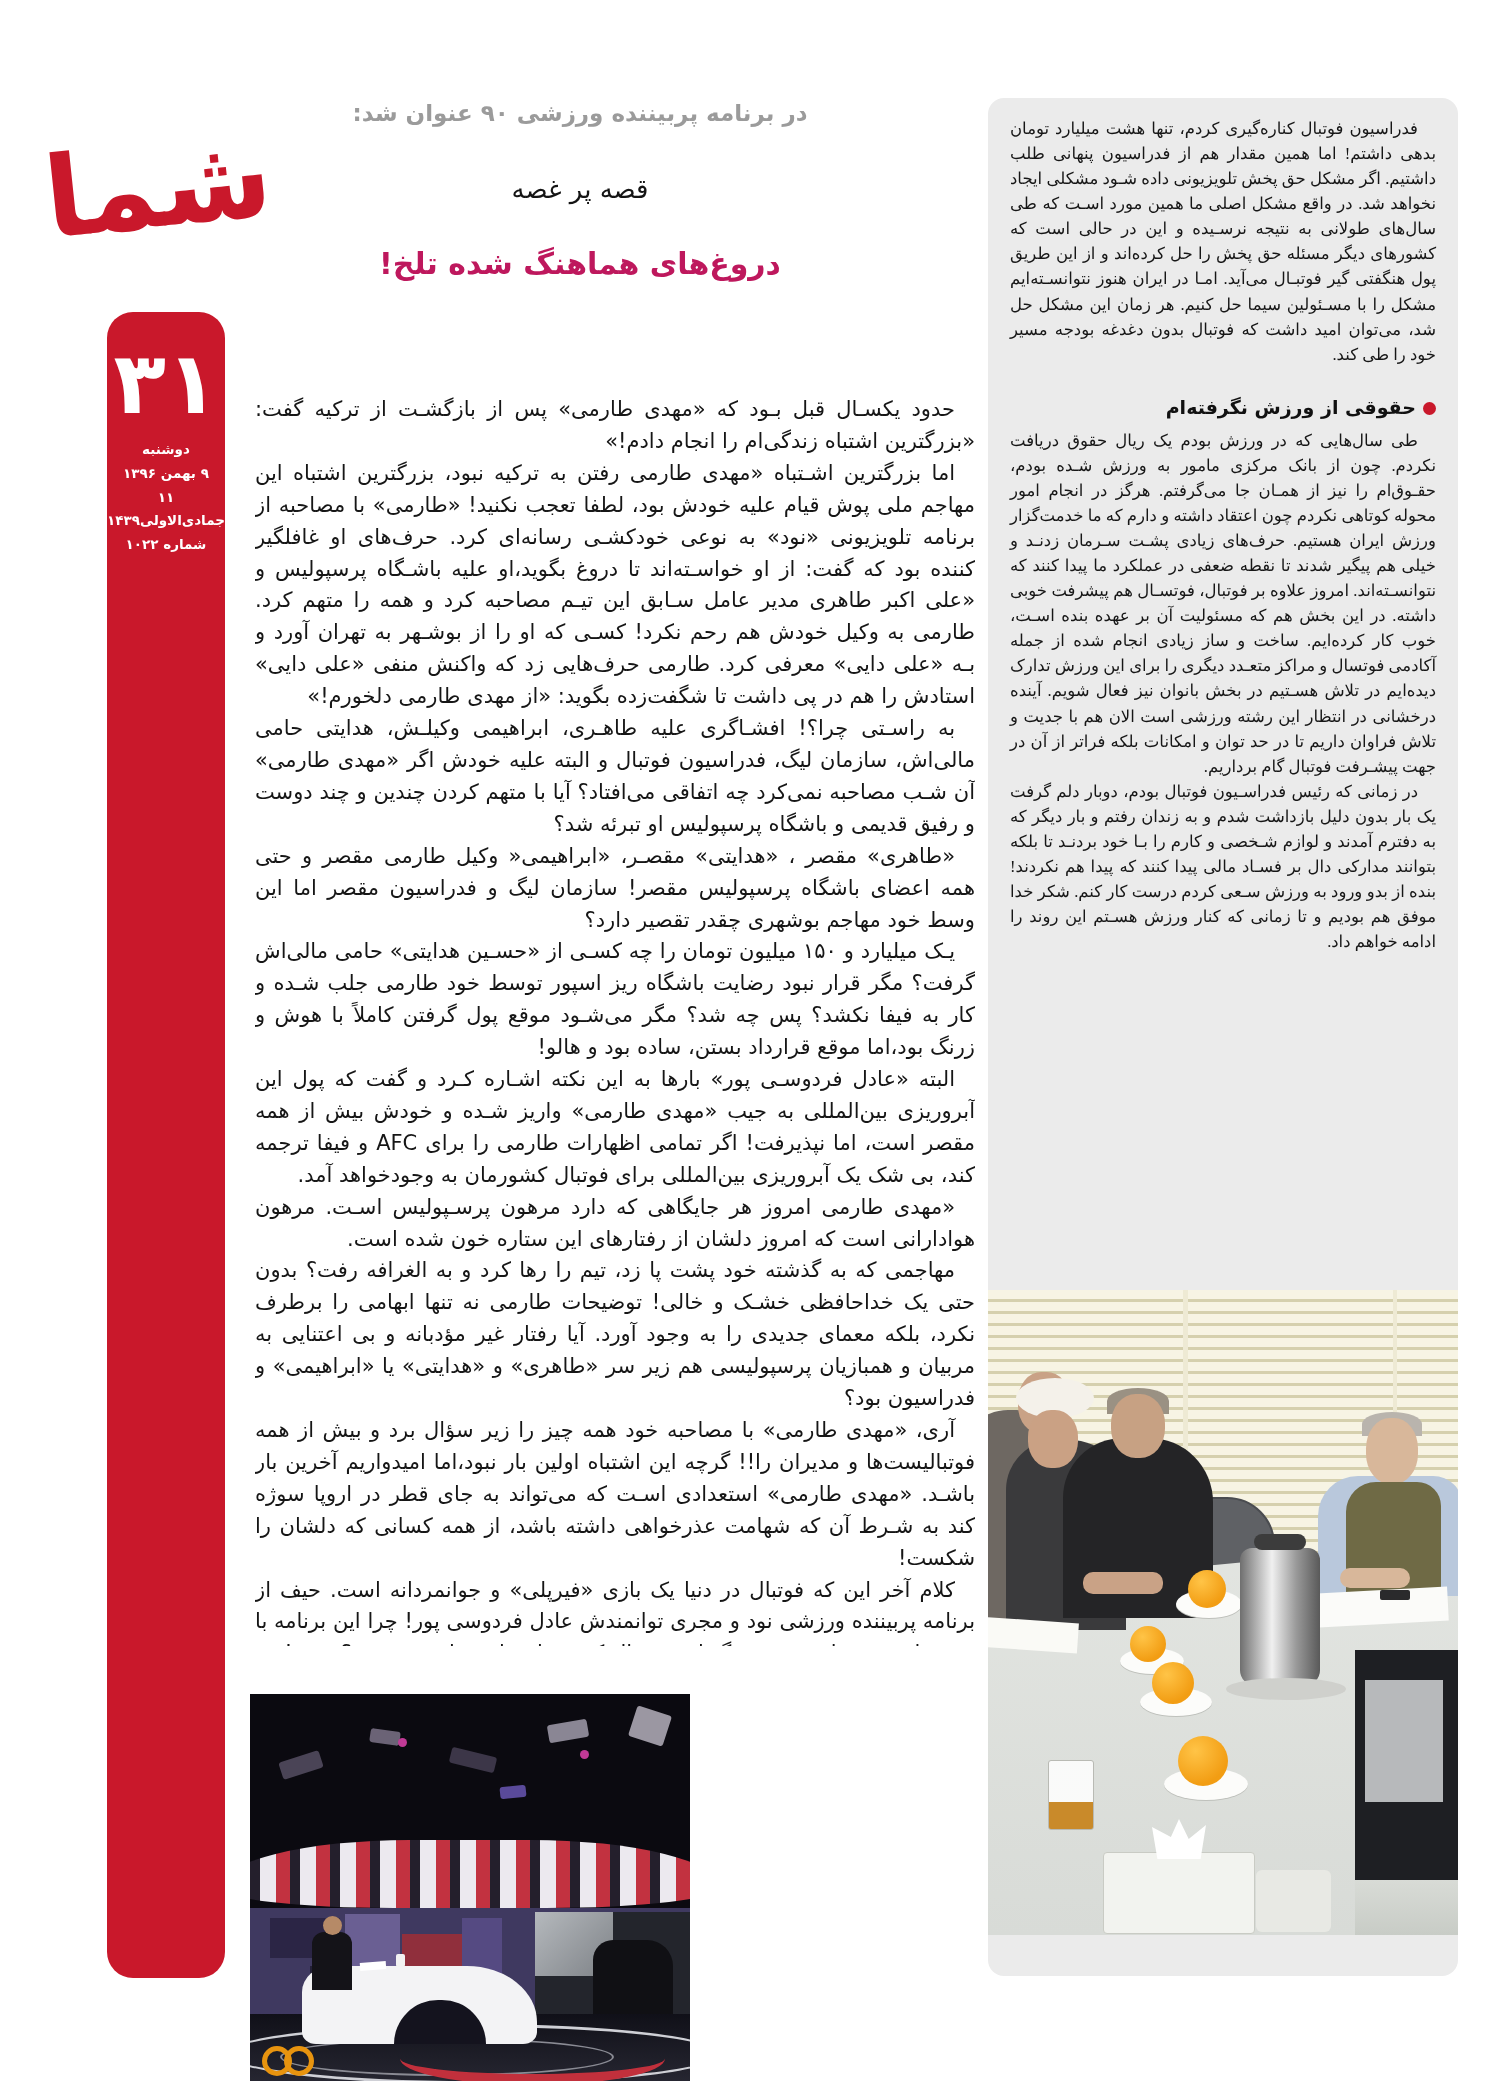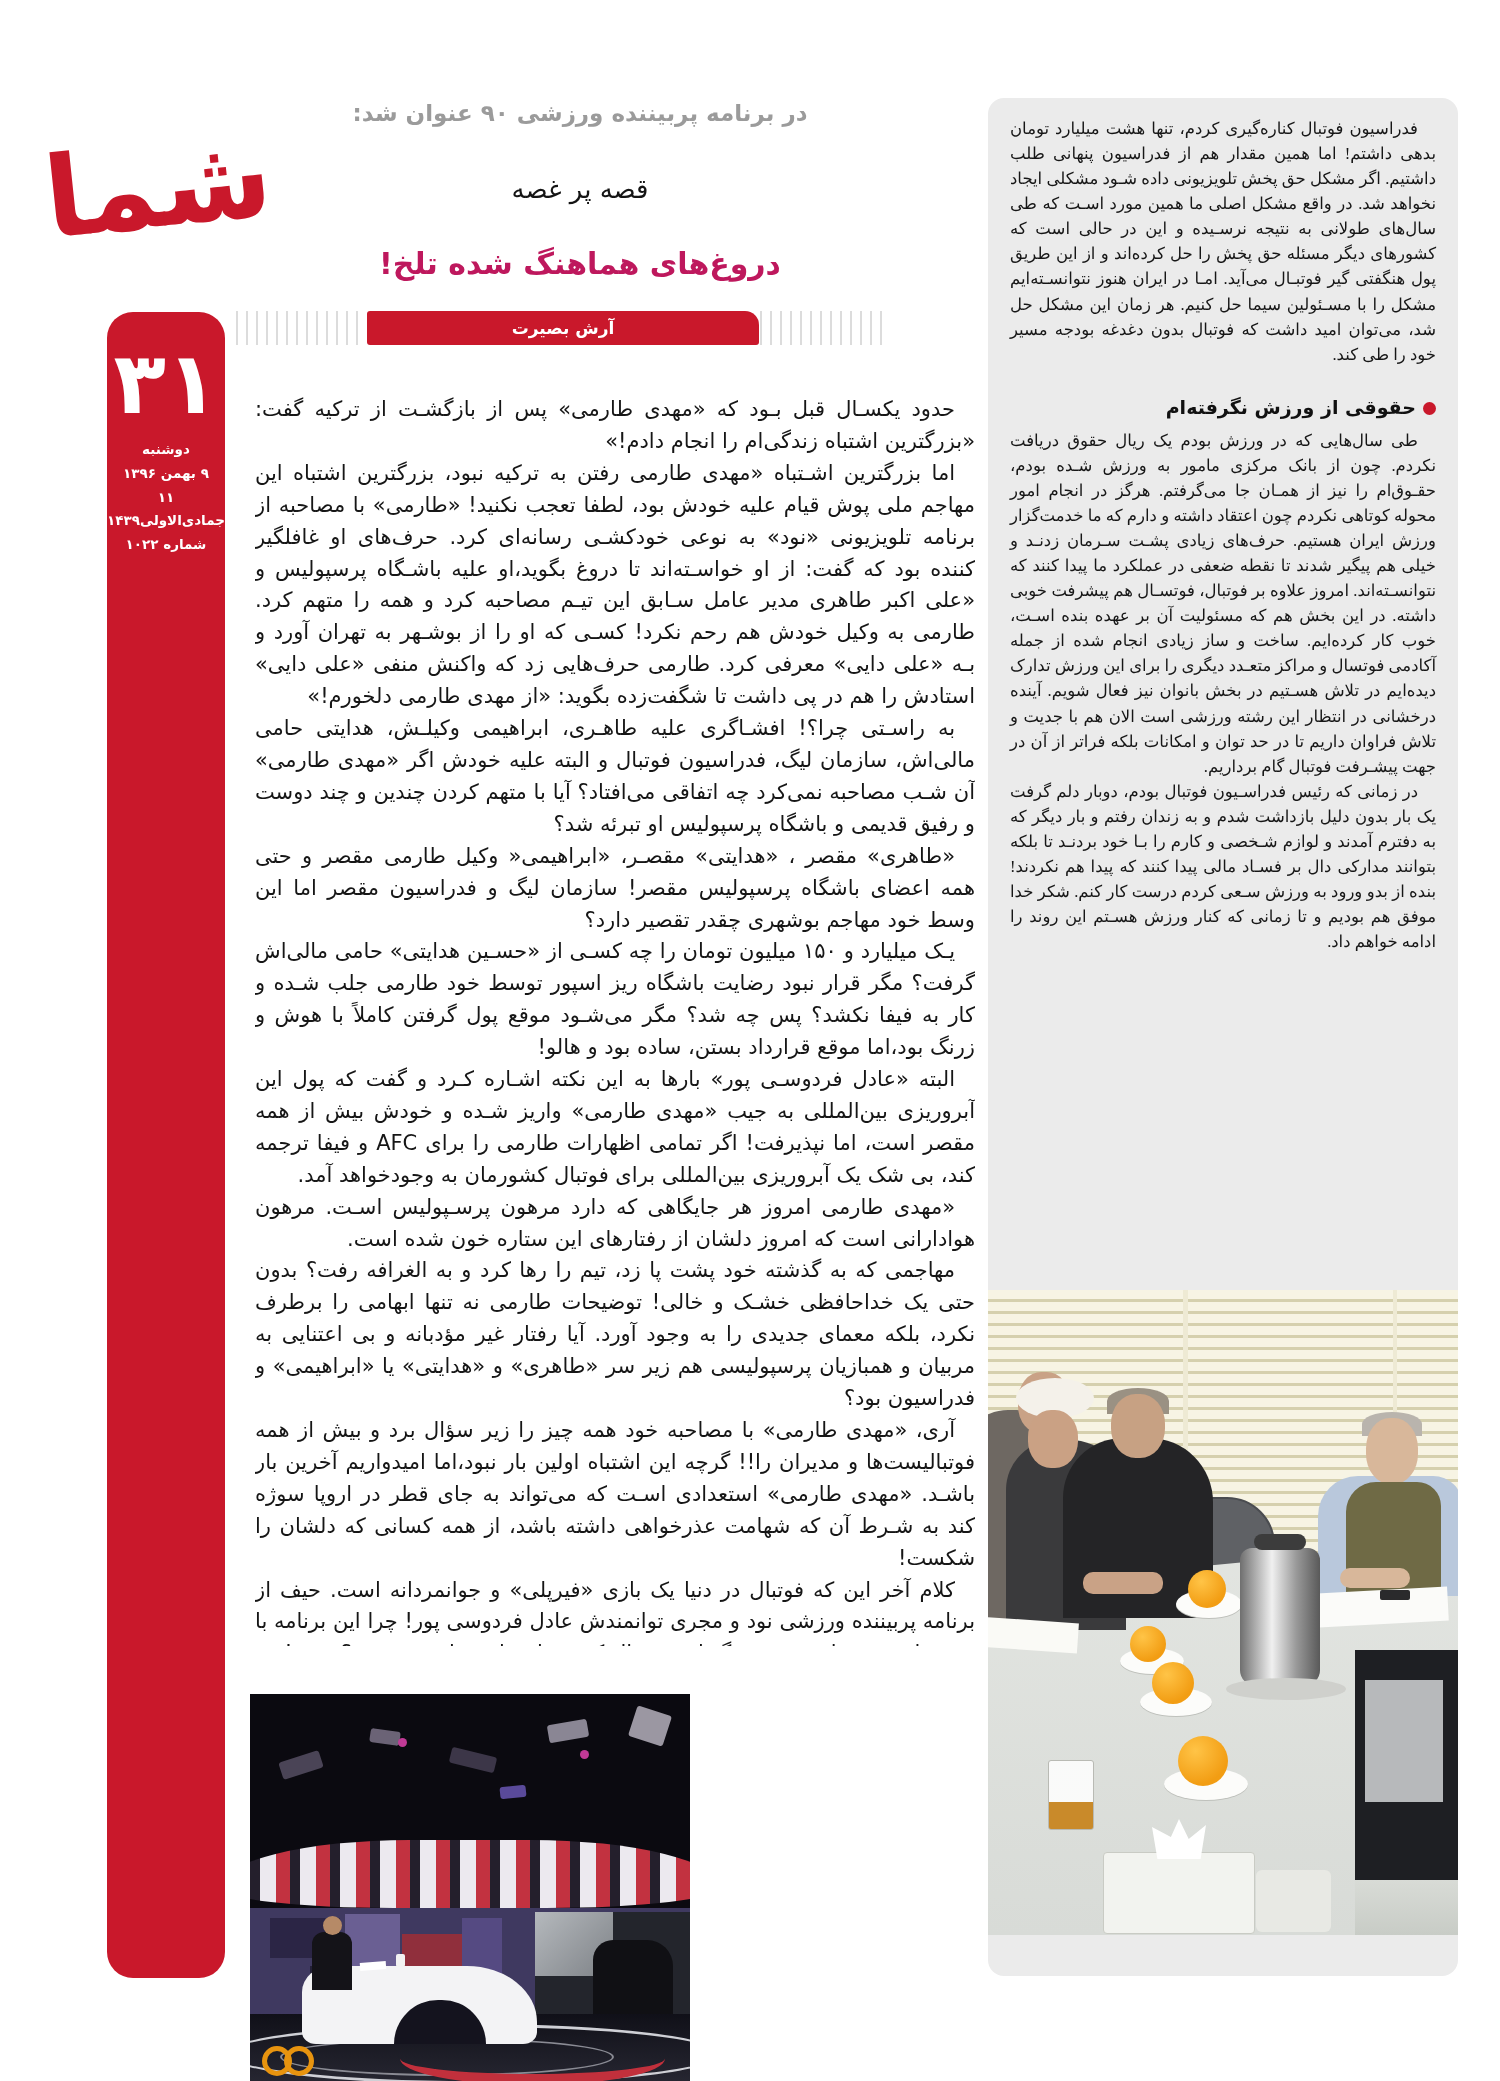--- a/index.html
+++ b/index.html
@@ -133,25 +133,20 @@
       <div>۹ بهمن ۱۳۹۶</div>
       <div>۱۱ جمادی‌الاولی۱۴۳۹</div>
       <div>شماره ۱۰۲۲</div>
     </div>
   </div>
 
   <div class="header">
     <div class="kicker">در برنامه پربیننده ورزشی ۹۰ عنوان شد:</div>
     <div class="title2">قصه پر غصه</div>
     <div class="headline">دروغ‌های هماهنگ شده تلخ!</div>
-    <div class="byrow">
-      <div class="stripes sl"></div>
-      <div class="bybar">آرش بصیرت</div>
-      <div class="stripes sr"></div>
-    </div>
   </div>
 
   <div class="main-text">
     <p>حدود یکسـال قبل بـود که «مهدی طارمی» پس از بازگشـت از ترکیه گفت: «بزرگترین اشتباه زندگی‌ام را انجام دادم!»</p>
     <p>اما بزرگترین اشـتباه «مهدی طارمی رفتن به ترکیه نبود، بزرگترین اشتباه این مهاجم ملی پوش قیام علیه خودش بود، لطفا تعجب نکنید! «طارمی» با مصاحبه از برنامه تلویزیونی «نود» به نوعی خودکشـی رسانه‌ای کرد. حرف‌های او غافلگیر کننده بود که گفت: از او خواسـته‌اند تا دروغ بگوید،او علیه باشـگاه پرسپولیس و «علی اکبر طاهری مدیر عامل سـابق این تیـم مصاحبه کرد و همه را متهم کرد. طارمی به وکیل خودش هم رحم نکرد! کسـی که او را از بوشـهر به تهران آورد و بـه «علی دایی» معرفی کرد. طارمی حرف‌هایی زد که واکنش منفی «علی دایی» استادش را هم در پی داشت تا شگفت‌زده بگوید: «از مهدی طارمی دلخورم!»</p>
     <p>به راسـتی چرا؟! افشـاگری علیه طاهـری، ابراهیمی وکیلـش، هدایتی حامی مالی‌اش، سازمان لیگ، فدراسیون فوتبال و البته علیه خودش اگر «مهدی طارمی» آن شـب مصاحبه نمی‌کرد چه اتفاقی می‌افتاد؟ آیا با متهم کردن چندین و چند دوست و رفیق قدیمی و باشگاه پرسپولیس او تبرئه شد؟</p>
     <p>«طاهری» مقصر ، «هدایتی» مقصـر، «ابراهیمی« وکیل طارمی مقصر و حتی همه اعضای باشگاه پرسپولیس مقصر! سازمان لیگ و فدراسیون مقصر اما این وسط خود مهاجم بوشهری چقدر تقصیر دارد؟</p>
     <p>یـک میلیارد و ۱۵۰ میلیون تومان را چه کسـی از «حسـین هدایتی» حامی مالی‌اش گرفت؟ مگر قرار نبود رضایت باشگاه ریز اسپور توسط خود طارمی جلب شـده و کار به فیفا نکشد؟ پس چه شد؟ مگر می‌شـود موقع پول گرفتن کاملاً با هوش و زرنگ بود،اما موقع قرارداد بستن، ساده بود و هالو!</p>
     <p>البته «عادل فردوسـی پور» بارها به این نکته اشـاره کـرد و گفت که پول این آبروریزی بین‌المللی به جیب «مهدی طارمی» واریز شـده و خودش بیش از همه مقصر است، اما نپذیرفت! اگر تمامی اظهارات طارمی را برای AFC و فیفا ترجمه کند، بی شک یک آبروریزی بین‌المللی برای فوتبال کشورمان به وجودخواهد آمد.</p>
     <p>«مهدی طارمی امروز هر جایگاهی که دارد مرهون پرسـپولیس اسـت. مرهون هوادارانی است که امروز دلشان از رفتارهای این ستاره خون شده است.</p>

